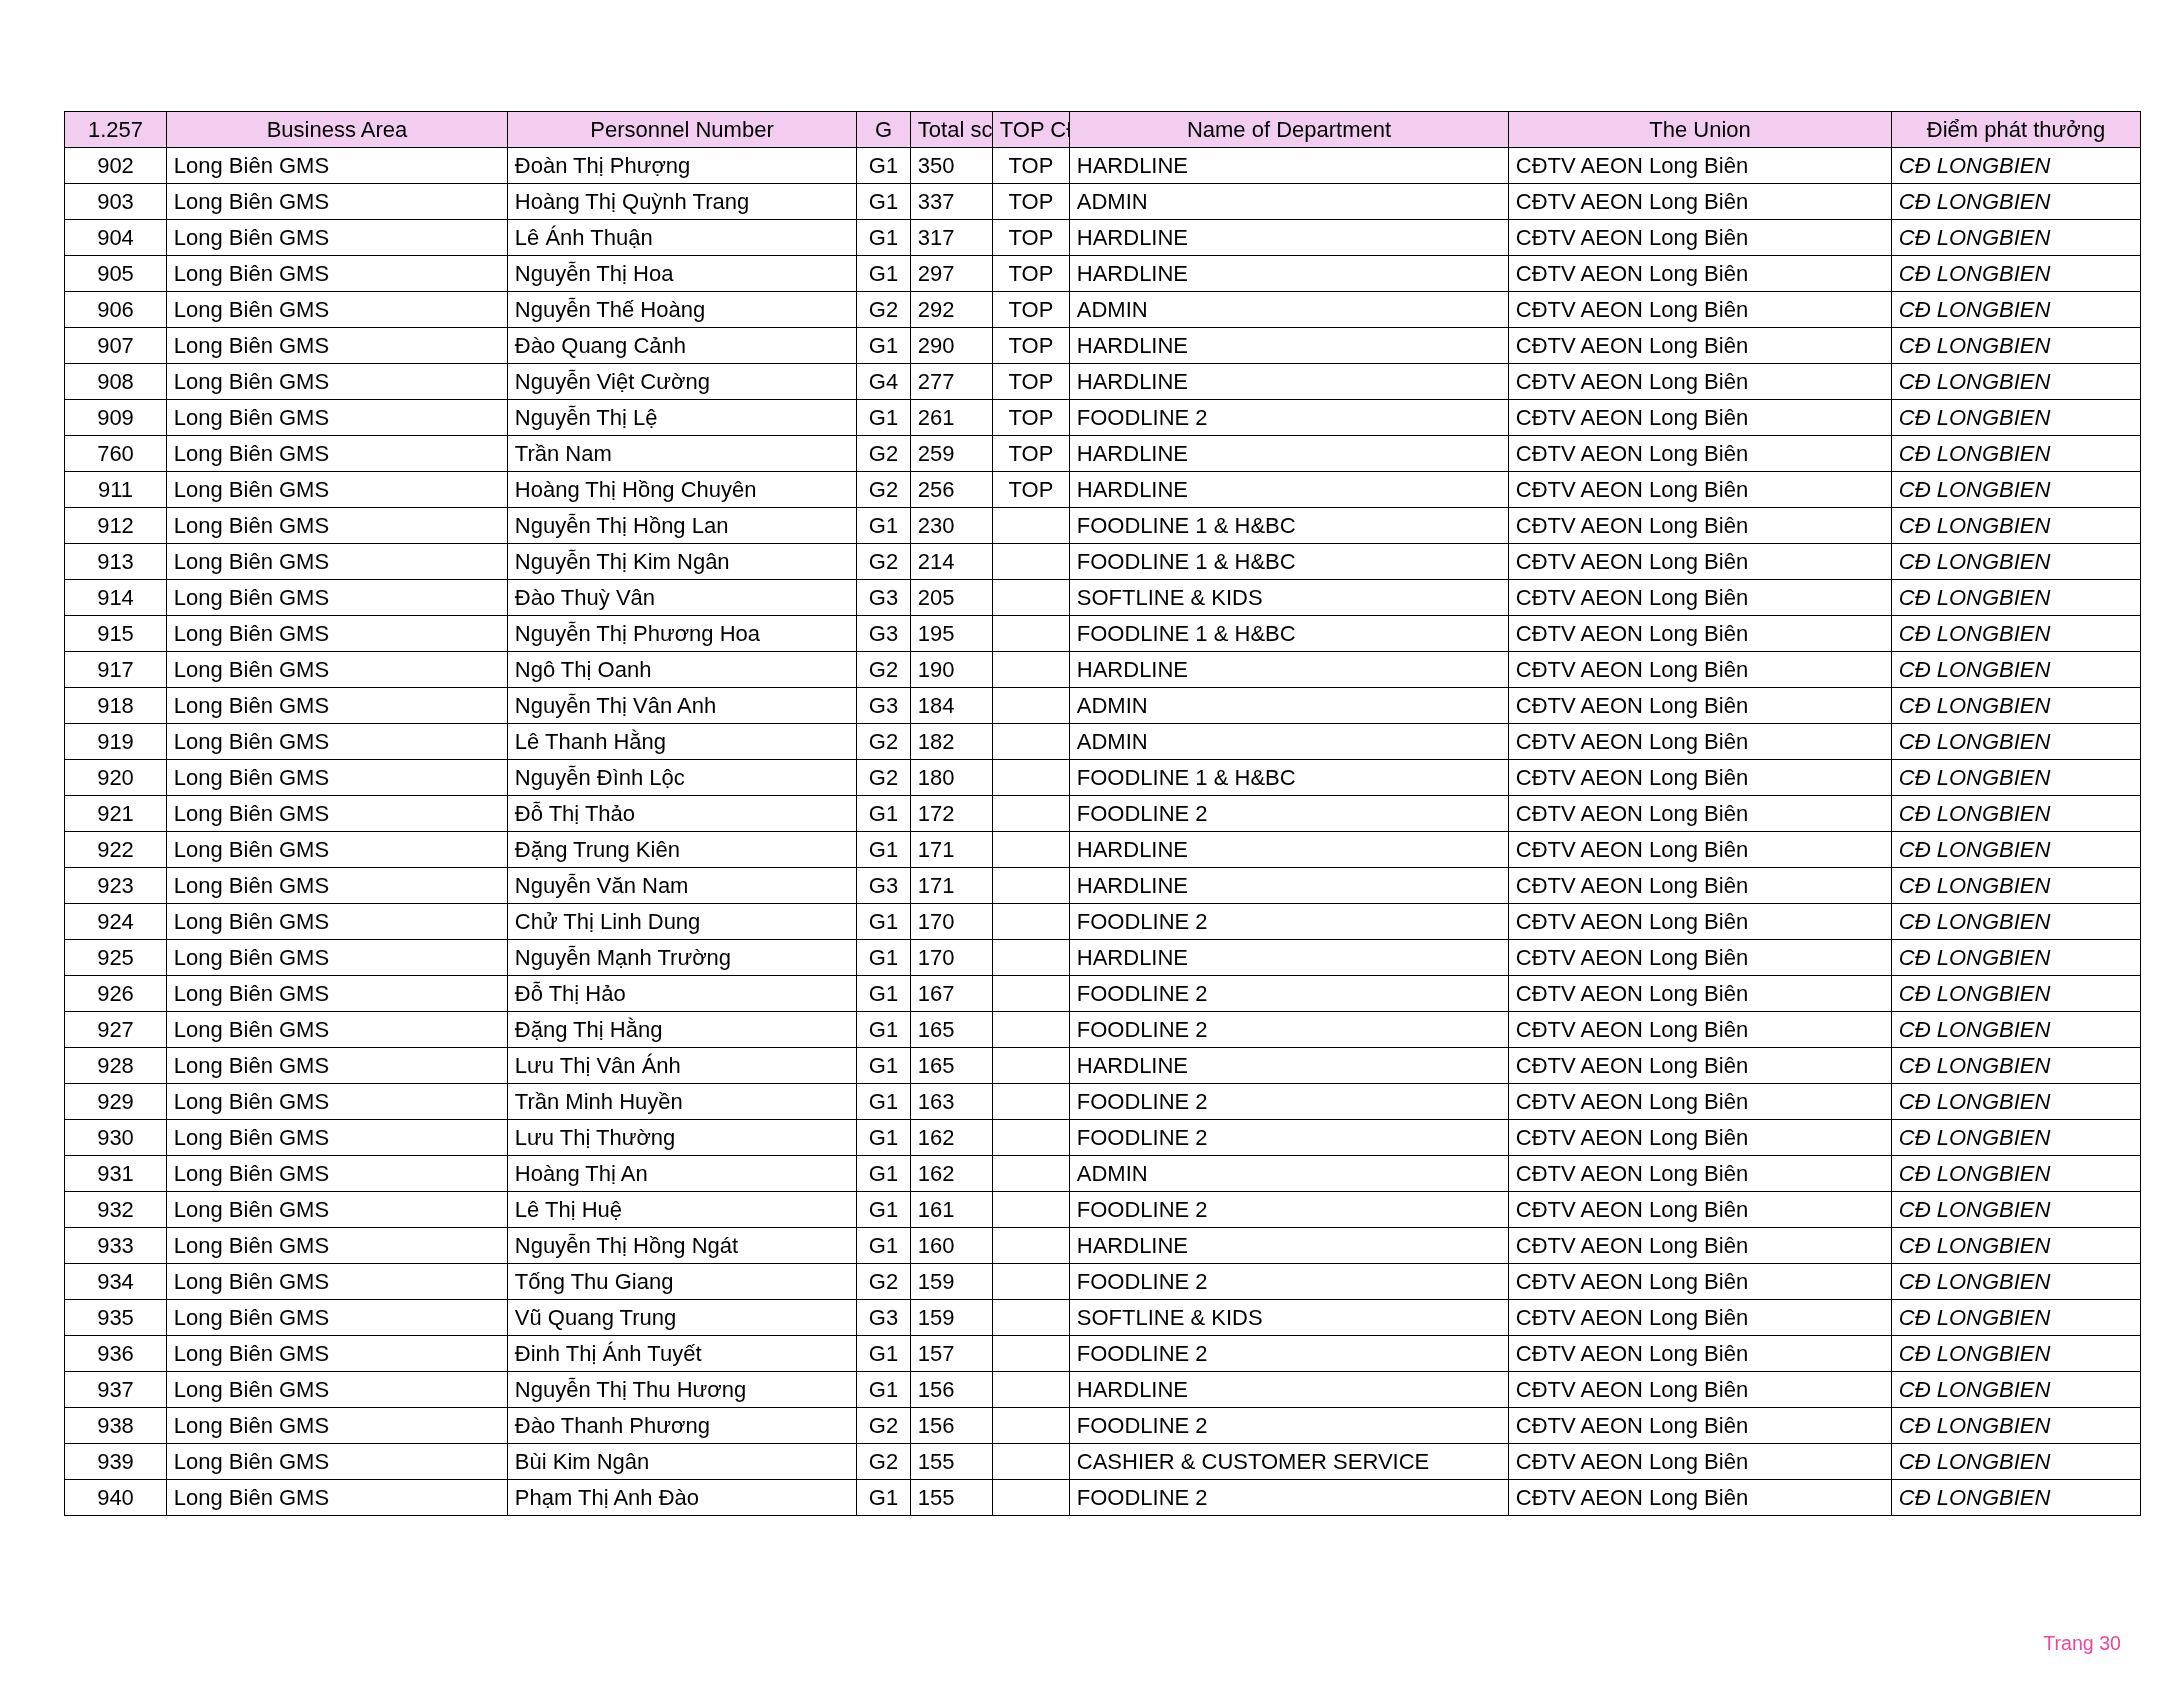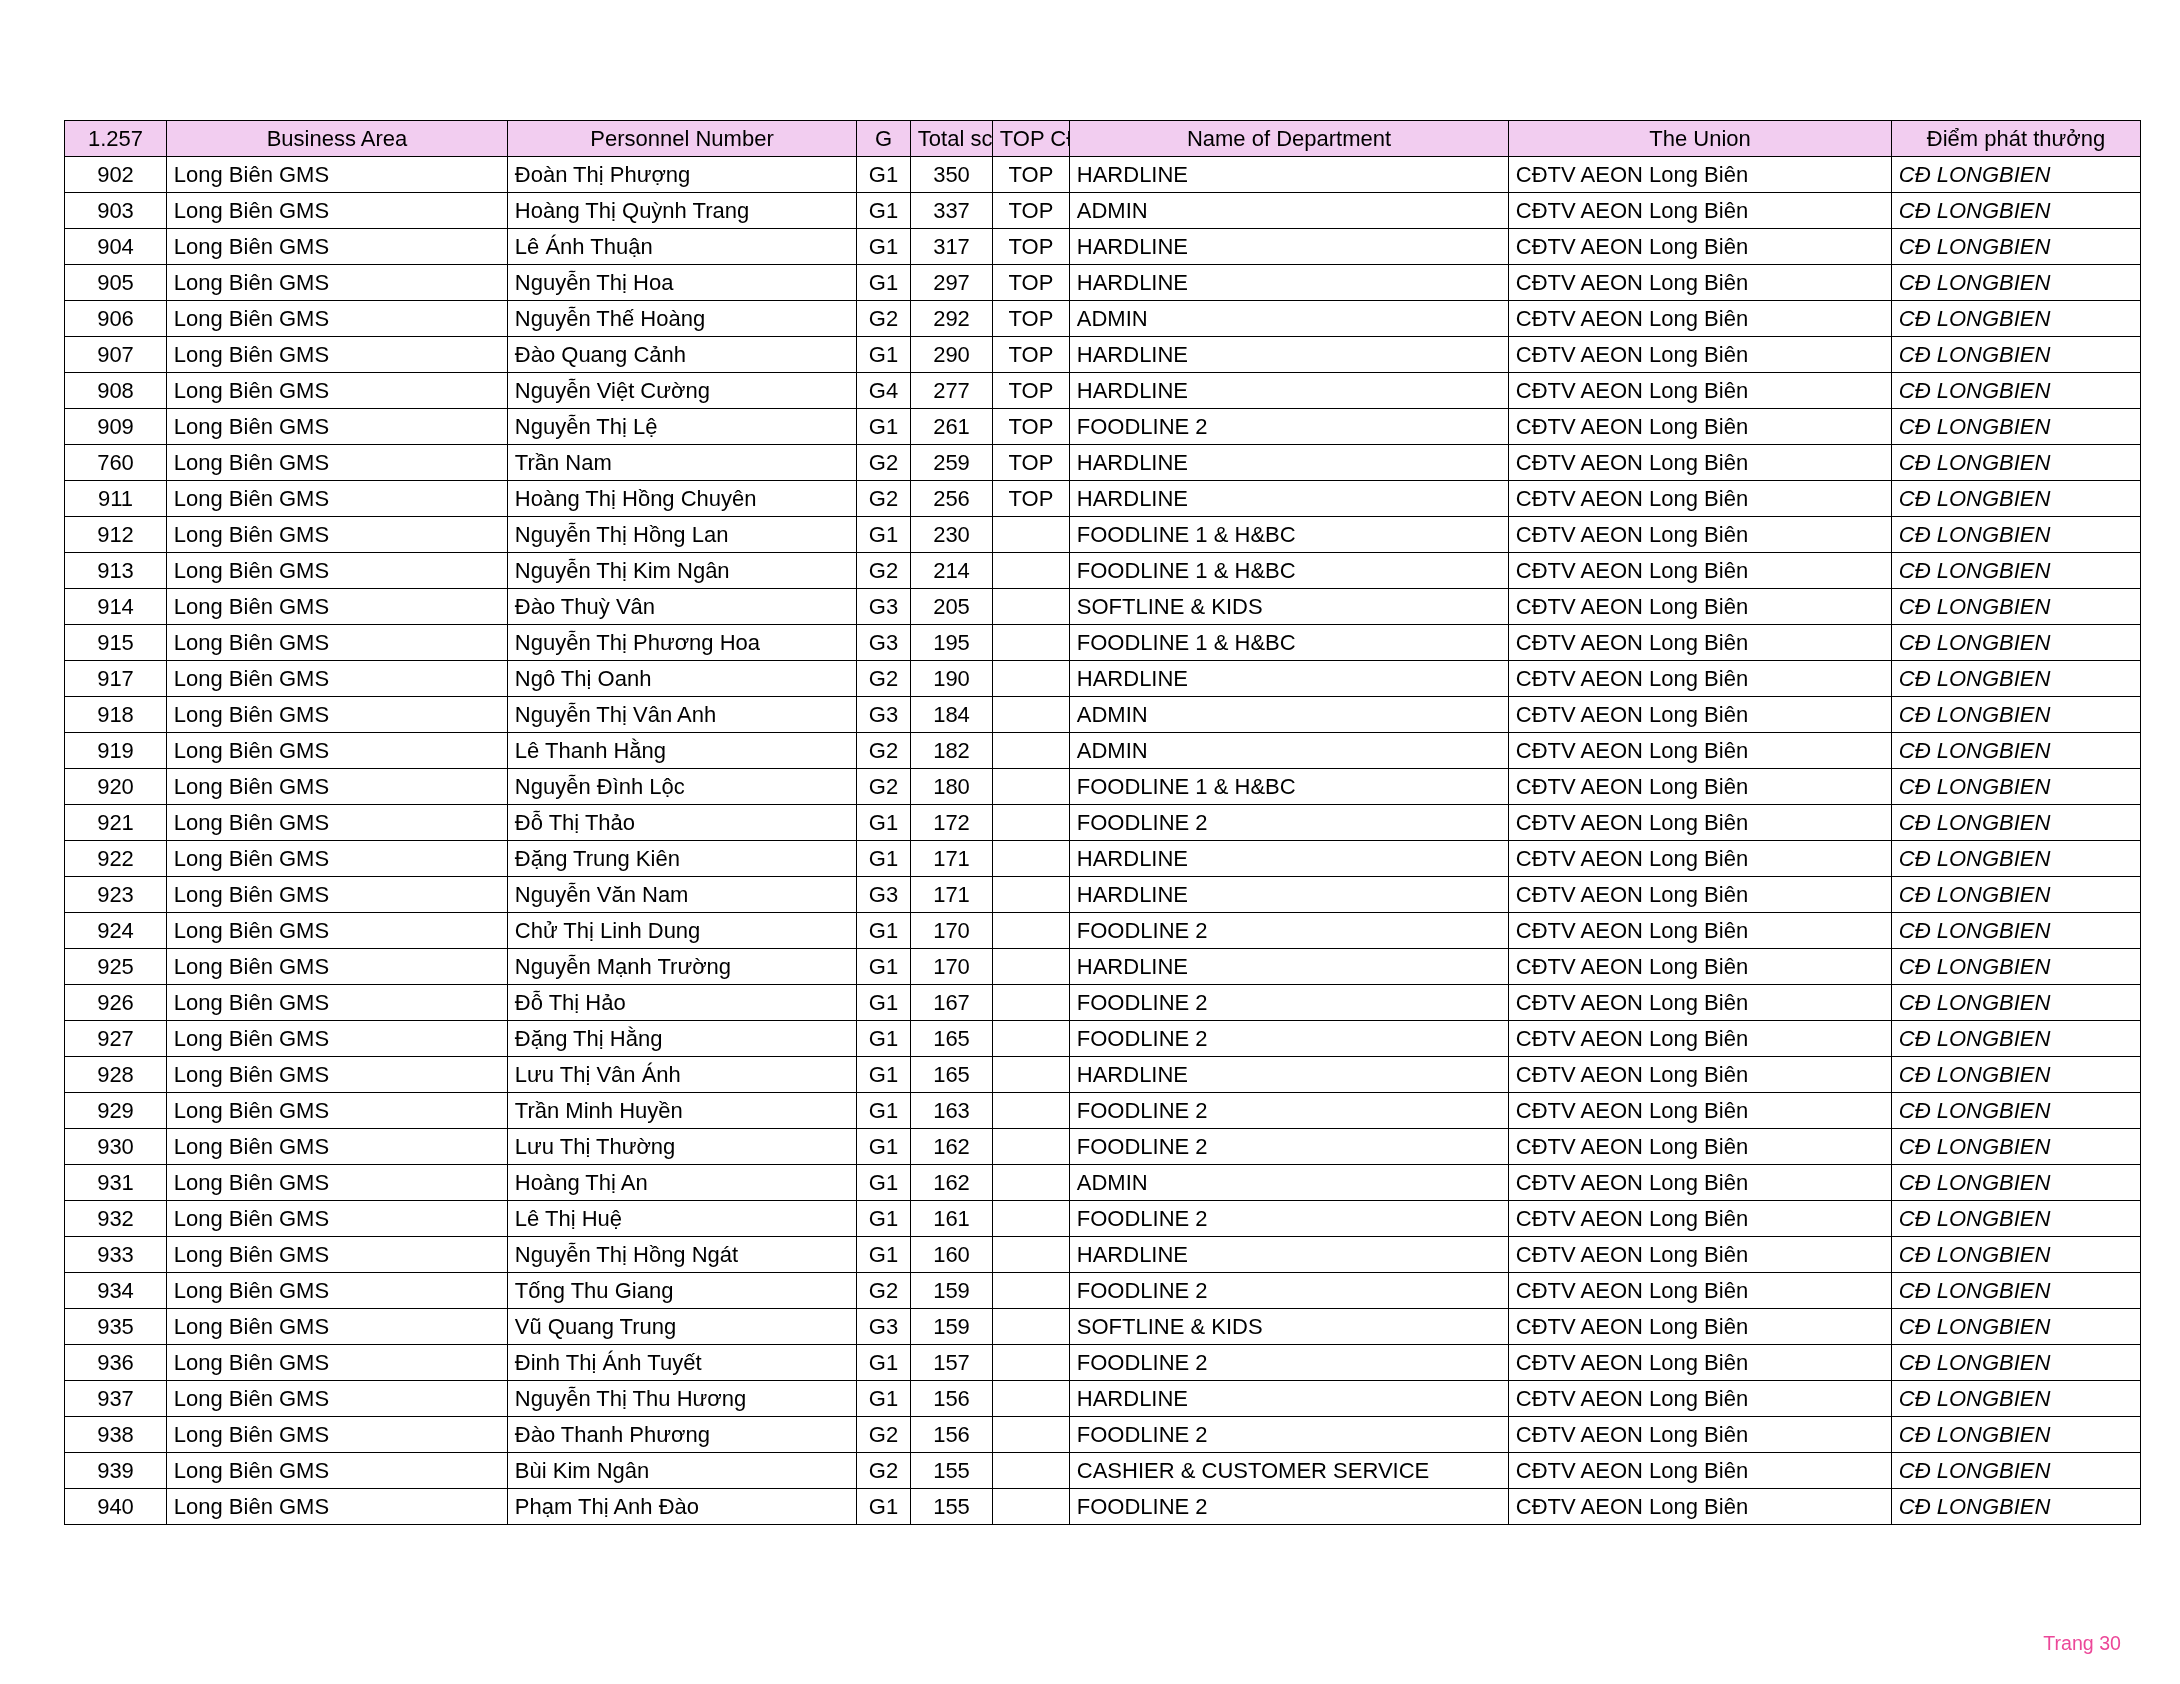--- a/index.html
+++ b/index.html
@@ -18,21 +18,21 @@
   .page {
     position: absolute;
     left: 0;
     top: 0;
     width: 2181px;
     height: 1685px;
   }
   .table-wrap {
     position: absolute;
     left: 64px;
-    top: 120px;
+    top: 111px;
     width: 1670px;
   }
   table.report {
     border-collapse: collapse;
     table-layout: fixed;
     width: 2075px;
     font-size: 22px;
   }
   table.report th,
   table.report td {
@@ -62,21 +62,21 @@
   col.c-score { width: 82px; }
   col.c-top   { width: 77px; }
   col.c-dept  { width: 439px; }
   col.c-union { width: 383px; }
   col.c-diem  { width: 249px; }
 
   td.idx   { text-align: center; }
   td.area  { text-align: left; padding-left: 8.5px; }
   td.name  { text-align: left; padding-left: 8.5px; }
   td.g     { text-align: center; }
-  td.score { text-align: center; }
+  td.score { }
   td.top   { text-align: center; }
   td.dept  { text-align: left; padding-left: 8.5px; }
   td.union { text-align: left; padding-left: 8.5px; }
   td.diem  { text-align: left; padding-left: 8.5px; font-style: italic; }
 
   .footer {
     position: absolute;
     right: 60px;
     bottom: 30px;
     font-size: 19.6px;

